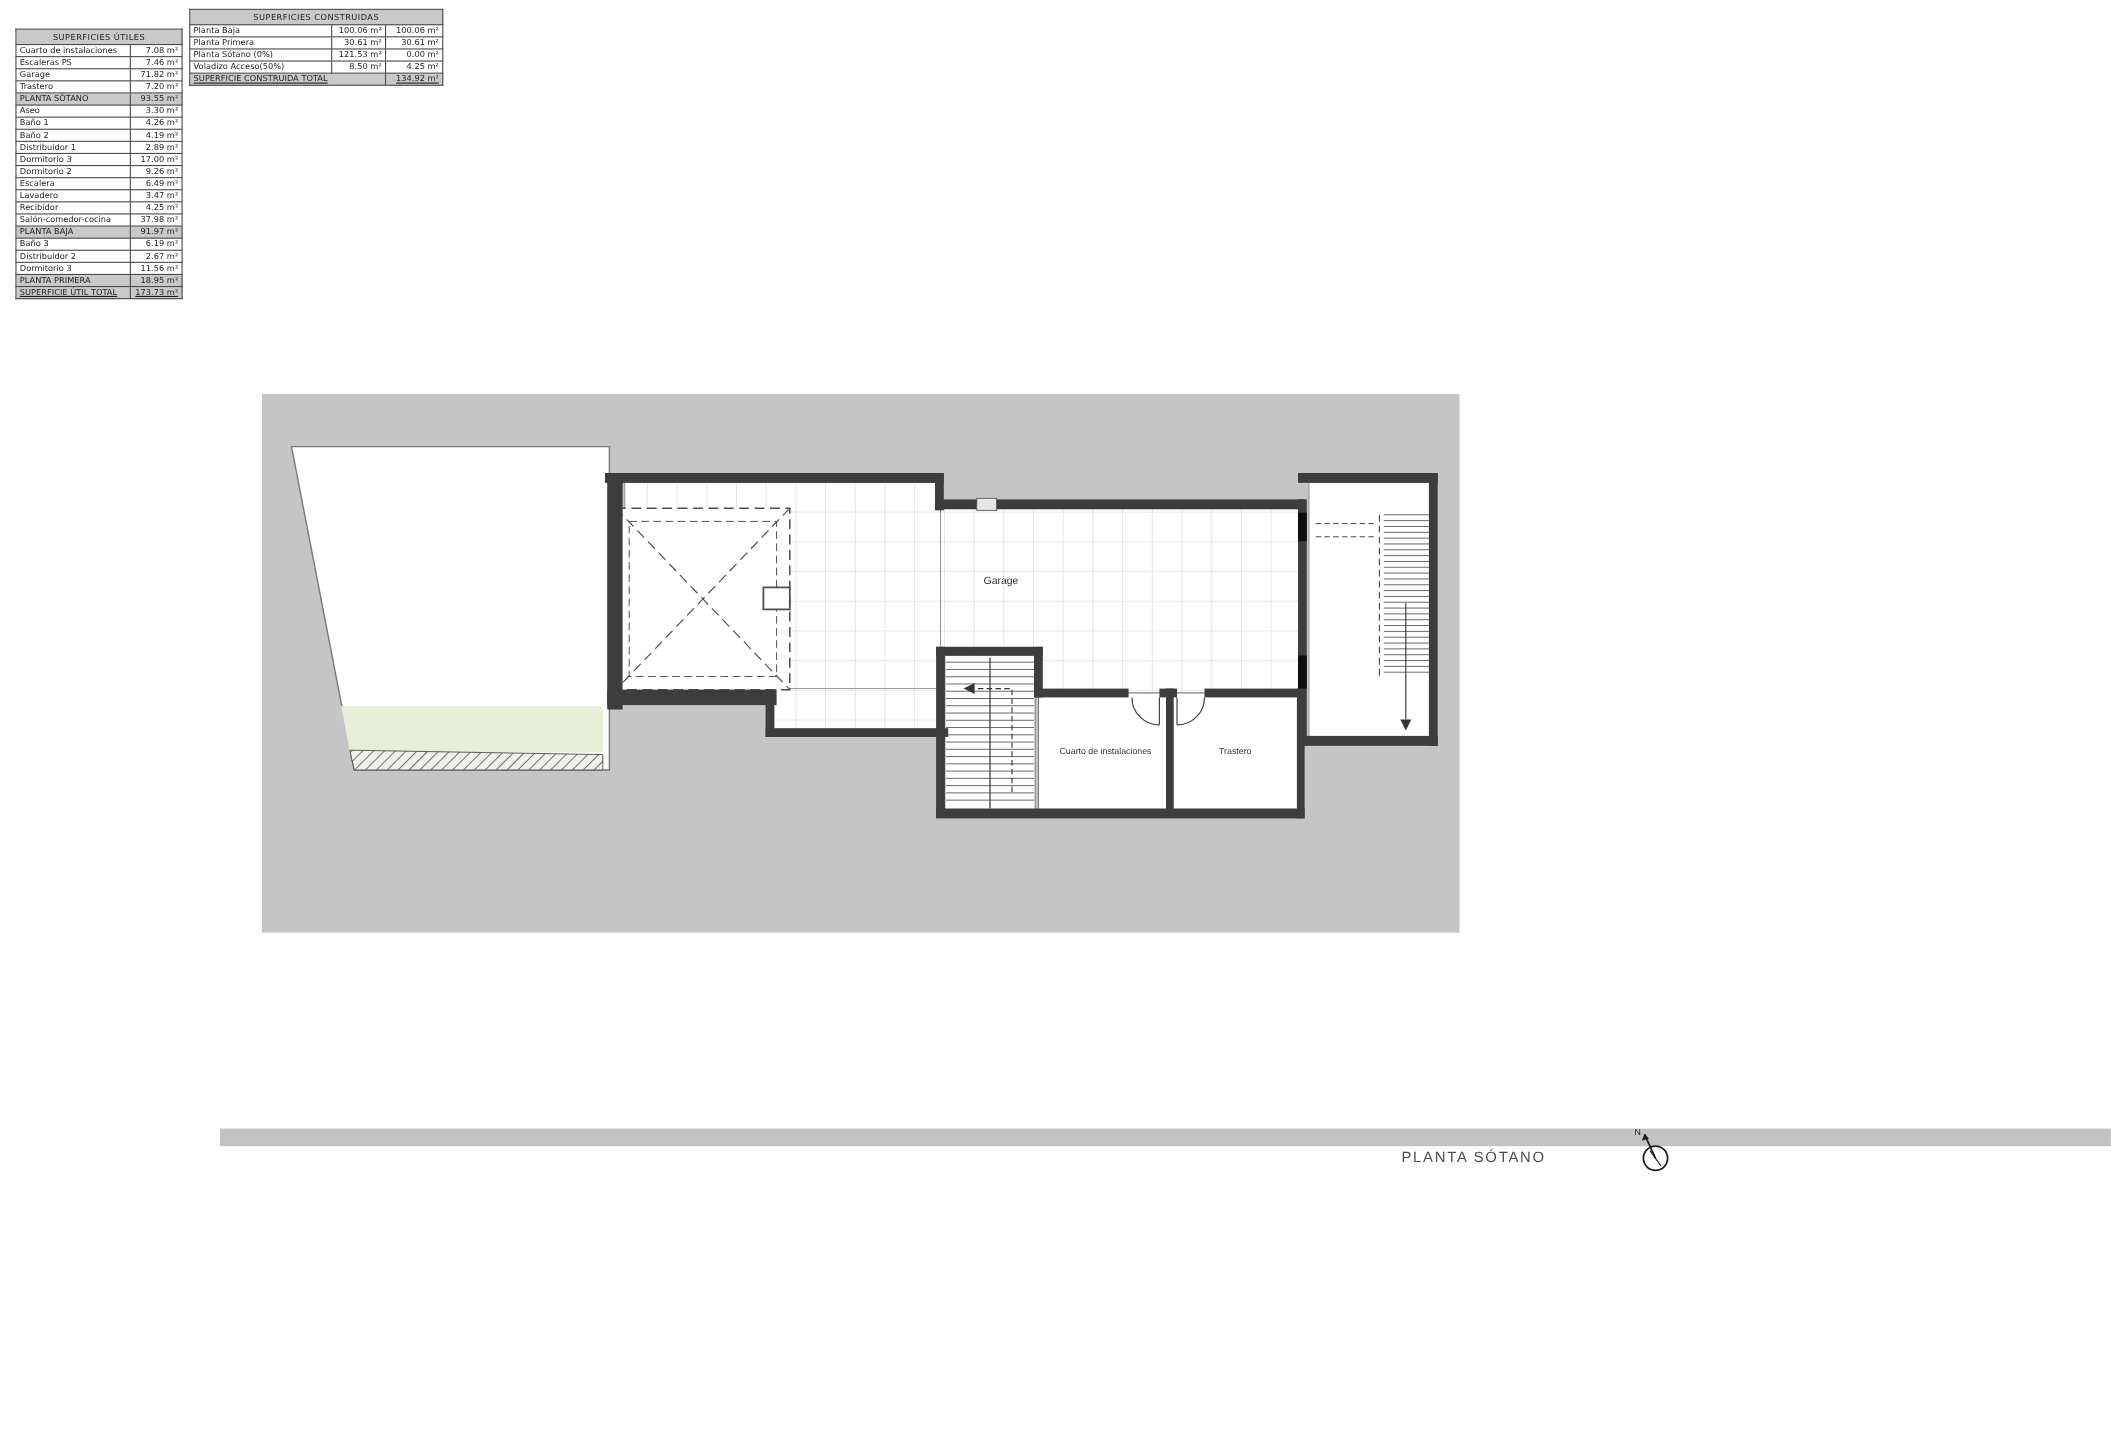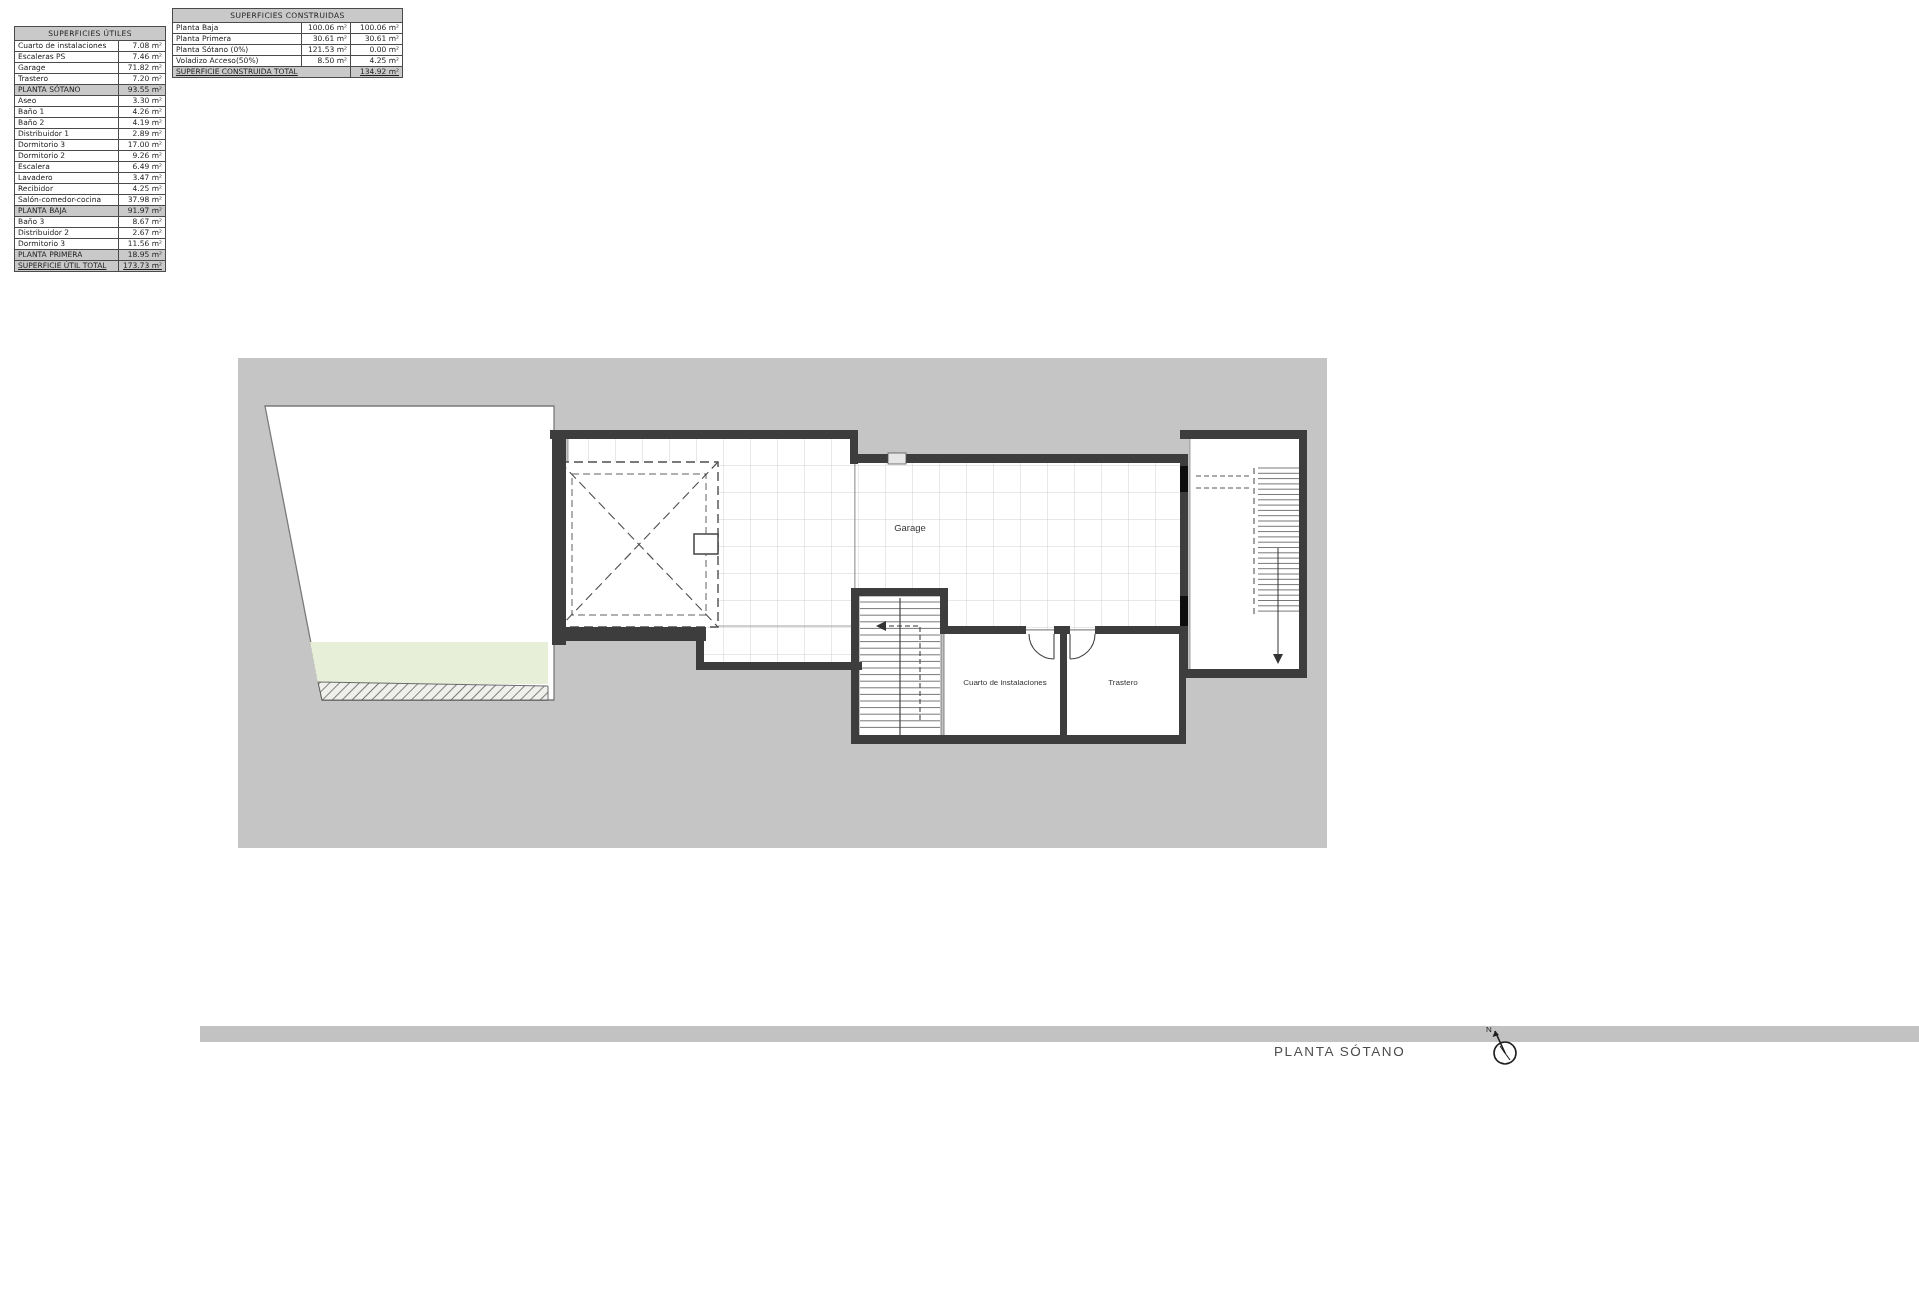--- a/index.html
+++ b/index.html
@@ -101,21 +101,21 @@
       <tr>
         <td class="lbl">Salón-comedor-cocina</td>
         <td class="val">37.98 m²</td>
       </tr>
       <tr class="sub">
         <td class="lbl">PLANTA BAJA</td>
         <td class="val">91.97 m²</td>
       </tr>
       <tr>
         <td class="lbl">Baño 3</td>
-        <td class="val">8.67 m²</td>
+        <td class="val">6.19 m²</td>
       </tr>
       <tr>
         <td class="lbl">Distribuidor 2</td>
         <td class="val">2.67 m²</td>
       </tr>
       <tr>
         <td class="lbl">Dormitorio 3</td>
         <td class="val">11.56 m²</td>
       </tr>
       <tr class="sub">

